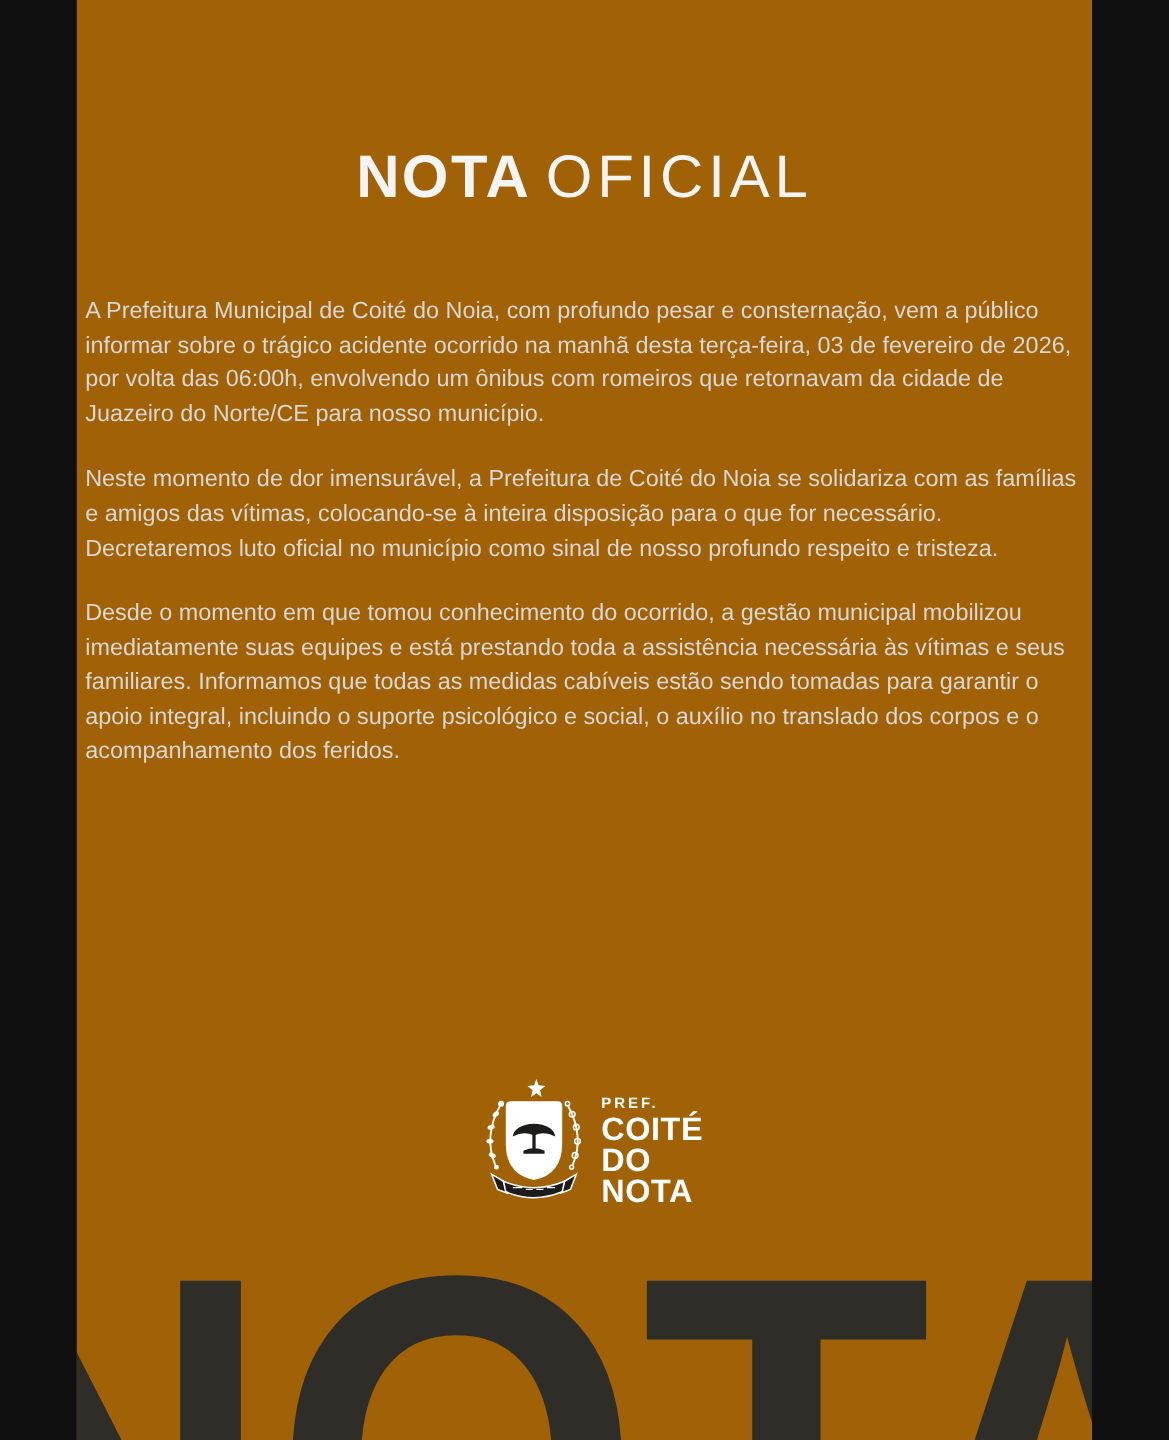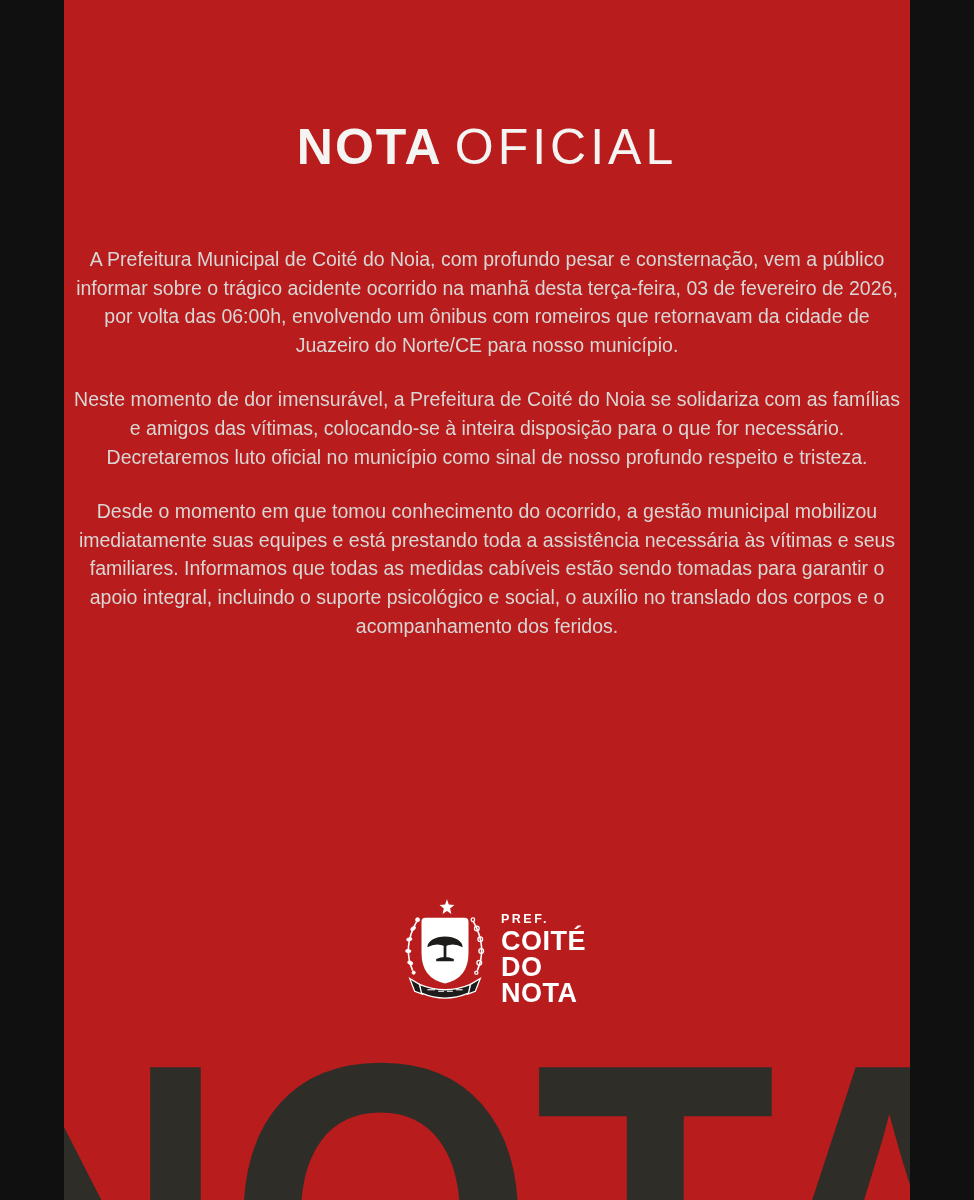--- a/index.html
+++ b/index.html
@@ -3,21 +3,21 @@
 <meta charset="utf-8">
 <style>
   * { margin: 0; padding: 0; box-sizing: border-box; }
   html, body { background: #101010; }
 
   .canvas {
     position: relative;
     width: 846px;
     height: 1200px;
     margin: 0 auto;
-    background: #b91c1c;
+    background: #a16207;
     overflow: hidden;
     font-family: "Liberation Sans", "DejaVu Sans", sans-serif;
   }
 
   
   .title {
     position: absolute;
     top: 120px;
     left: 0;
     width: 100%;
@@ -30,21 +30,21 @@
   .title .bold  { font-weight: 800; letter-spacing: 2px; }
   .title .light { font-weight: 300; letter-spacing: 4px; margin-left: 12px; }
 
   
   .content {
     position: absolute;
     top: 245px;
     left: 50%;
     transform: translateX(-50%);
     width: 832px;
-    text-align: center;
+    text-align: left;
     color: #d8d7d5;
     font-size: 19.5px;
     line-height: 28.6px;
     font-weight: 400;
   }
   .content p { margin: 0 0 26px 0; }
 
   
   .logo {
     position: absolute;

